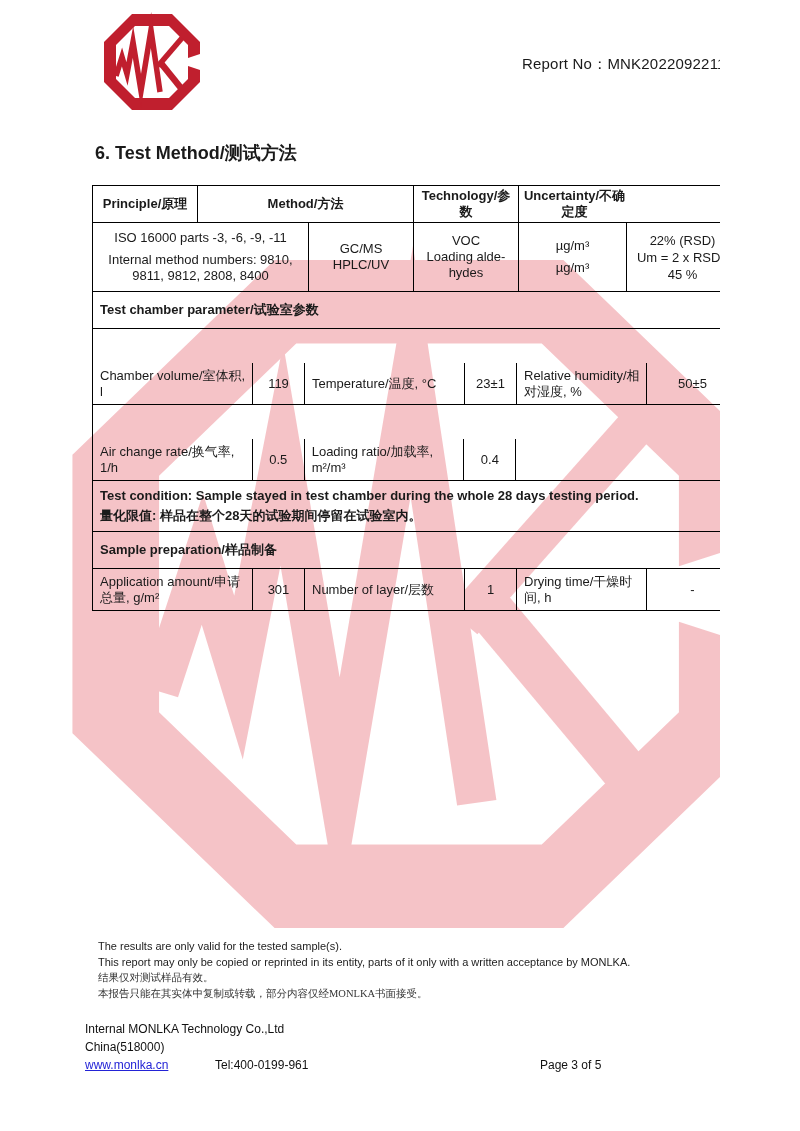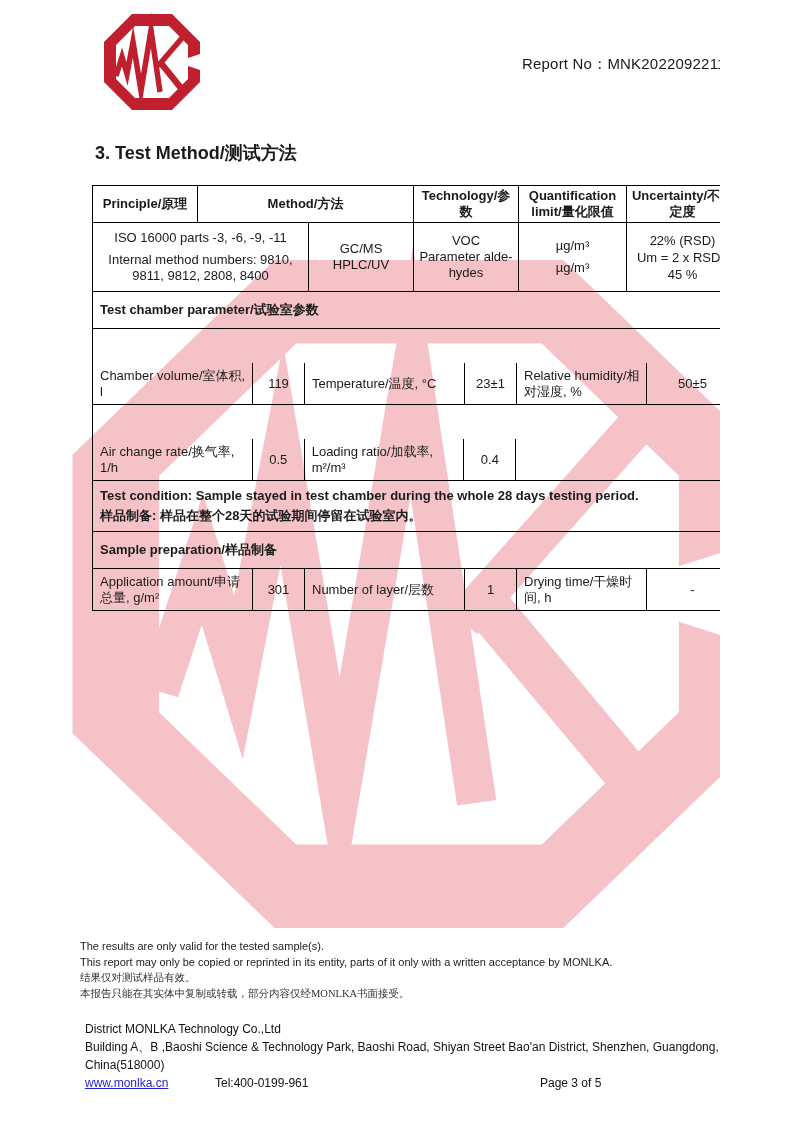--- a/index.html
+++ b/index.html
@@ -49,21 +49,21 @@
   .h37{min-height:37px;} .h69{min-height:69px;} .h42{min-height:42px;margin-top:34px;}
   .h51{min-height:51px;} .h41{min-height:41px;}
   .colA{width:216px;} .colB{width:105px;} .colC{width:105px;} .colD{width:108px;} .colE{width:111px;}
   .k1{width:160px;} .v1{width:52px;} .k2{width:160px;} .v2{width:52px;} .k3{width:130px;} .v3{width:91px;}
   .mergedE{width:222px;}
   .fullw{width:645px;border-right:none;}
   .gap6{row-gap:6px;}
   .tight{line-height:17px;}
   .cond-line{display:block;line-height:20px;}
   
-  .notes{position:absolute;left:80px;top:938px;z-index:2;}
+  .notes{position:absolute;left:98px;top:938px;z-index:2;}
   .note-en{font-size:11px;line-height:16px;color:#222;}
   .note-zh{font-size:10.5px;line-height:16px;color:#333;font-family:"Liberation Serif","DejaVu Serif",serif;}
   
   .company{position:absolute;left:85px;top:1020px;width:700px;z-index:2;font-size:12px;line-height:18px;color:#111;}
   .company .nowrap{white-space:nowrap;}
   .foot-row{position:relative;height:18px;text-align:center;}
   .foot-row .website{position:absolute;left:0;color:#2323d6;text-decoration:underline;cursor:pointer;}
   .foot-row .tel{position:absolute;left:130px;}
   .foot-row .pageno{position:absolute;left:455px;}
   .defs-holder{position:absolute;width:0;height:0;overflow:hidden;}
@@ -92,44 +92,43 @@
 
   <div class="logo">
     <svg viewBox="0 0 100 100">
         <use href="#mnk-logo"></use>
       </svg>
   </div>
   <div class="report-no">
     <span>Report No：</span><span>MNK20220922111R</span>
   </div>
 
-  <h1 class="section-title">3. Test Method/测试方法</h1>
+  <h1 class="section-title">6. Test Method/测试方法</h1>
 
   <div class="mtable">
 
     <div class="trow h37">
       <div class="cell colB bold">Principle/原理</div>
       <div class="cell colA bold">Method/方法</div>
       <div class="cell colC bold">Technology/参数</div>
-      <div class="cell colD bold">Quantification limit/量化限值</div>
       <div class="cell colE bold">Uncertainty/不确定度</div>
     </div>
 
     <div class="trow h69">
       <div class="cell colA gap6">
         <span>ISO 16000 parts -3, -6, -9, -11</span>
         <span>Internal method numbers: 9810, 9811, 9812, 2808, 8400</span>
       </div>
       <div class="cell colB">
         <span>GC/MS</span>
         <span>HPLC/UV</span>
       </div>
       <div class="cell colC">
         <span>VOC</span>
-        <span>Parameter alde-hydes</span>
+        <span>Loading alde-hydes</span>
       </div>
       <div class="cell colD gap6">
         <span>µg/m³</span>
         <span>µg/m³</span>
       </div>
       <div class="cell colE tight">
         <span>22% (RSD)</span>
         <span>Um = 2 x RSD=</span>
         <span>45 %</span>
       </div>
@@ -152,21 +151,21 @@
       <div class="cell label k1">Air change rate/换气率, 1/h</div>
       <div class="cell v1">0.5</div>
       <div class="cell label k2">Loading ratio/加载率, m²/m³</div>
       <div class="cell v2">0.4</div>
       <div class="cell mergedE"></div>
     </div>
 
     <div class="trow h51">
       <div class="cell full fullw bold">
         <span class="cond-line">Test condition: Sample stayed in test chamber during the whole 28 days testing period.</span>
-        <span class="cond-line">样品制备: 样品在整个28天的试验期间停留在试验室内。</span>
+        <span class="cond-line">量化限值: 样品在整个28天的试验期间停留在试验室内。</span>
       </div>
     </div>
 
     <div class="trow h37">
       <div class="cell full fullw bold">Sample preparation/样品制备</div>
     </div>
 
     <div class="trow h41">
       <div class="cell label k1">Application amount/申请总量, g/m²</div>
       <div class="cell v1">301</div>
@@ -179,22 +178,21 @@
   </div>
 
   <div class="notes">
     <div class="note-en">The results are only valid for the tested sample(s).</div>
     <div class="note-en">This report may only be copied or reprinted in its entity, parts of it only with a written acceptance by MONLKA.</div>
     <div class="note-zh">结果仅对测试样品有效。</div>
     <div class="note-zh">本报告只能在其实体中复制或转载，部分内容仅经MONLKA书面接受。</div>
   </div>
 
   <div class="company">
-    <div>District MONLKA Technology Co.,Ltd</div>
-    <div class="nowrap">Building A、B ,Baoshi Science &amp; Technology Park, Baoshi Road, Shiyan Street Bao'an District, Shenzhen, Guangdong,</div>
+    <div>Internal MONLKA Technology Co.,Ltd</div>
     <div>China(518000)</div>
     <div class="foot-row">
       <a class="website">www.monlka.cn</a>
       <span class="tel">Tel:400-0199-961</span>
       <span class="pageno">Page 3 of 5</span>
     </div>
   </div>
 
 </div>
 

